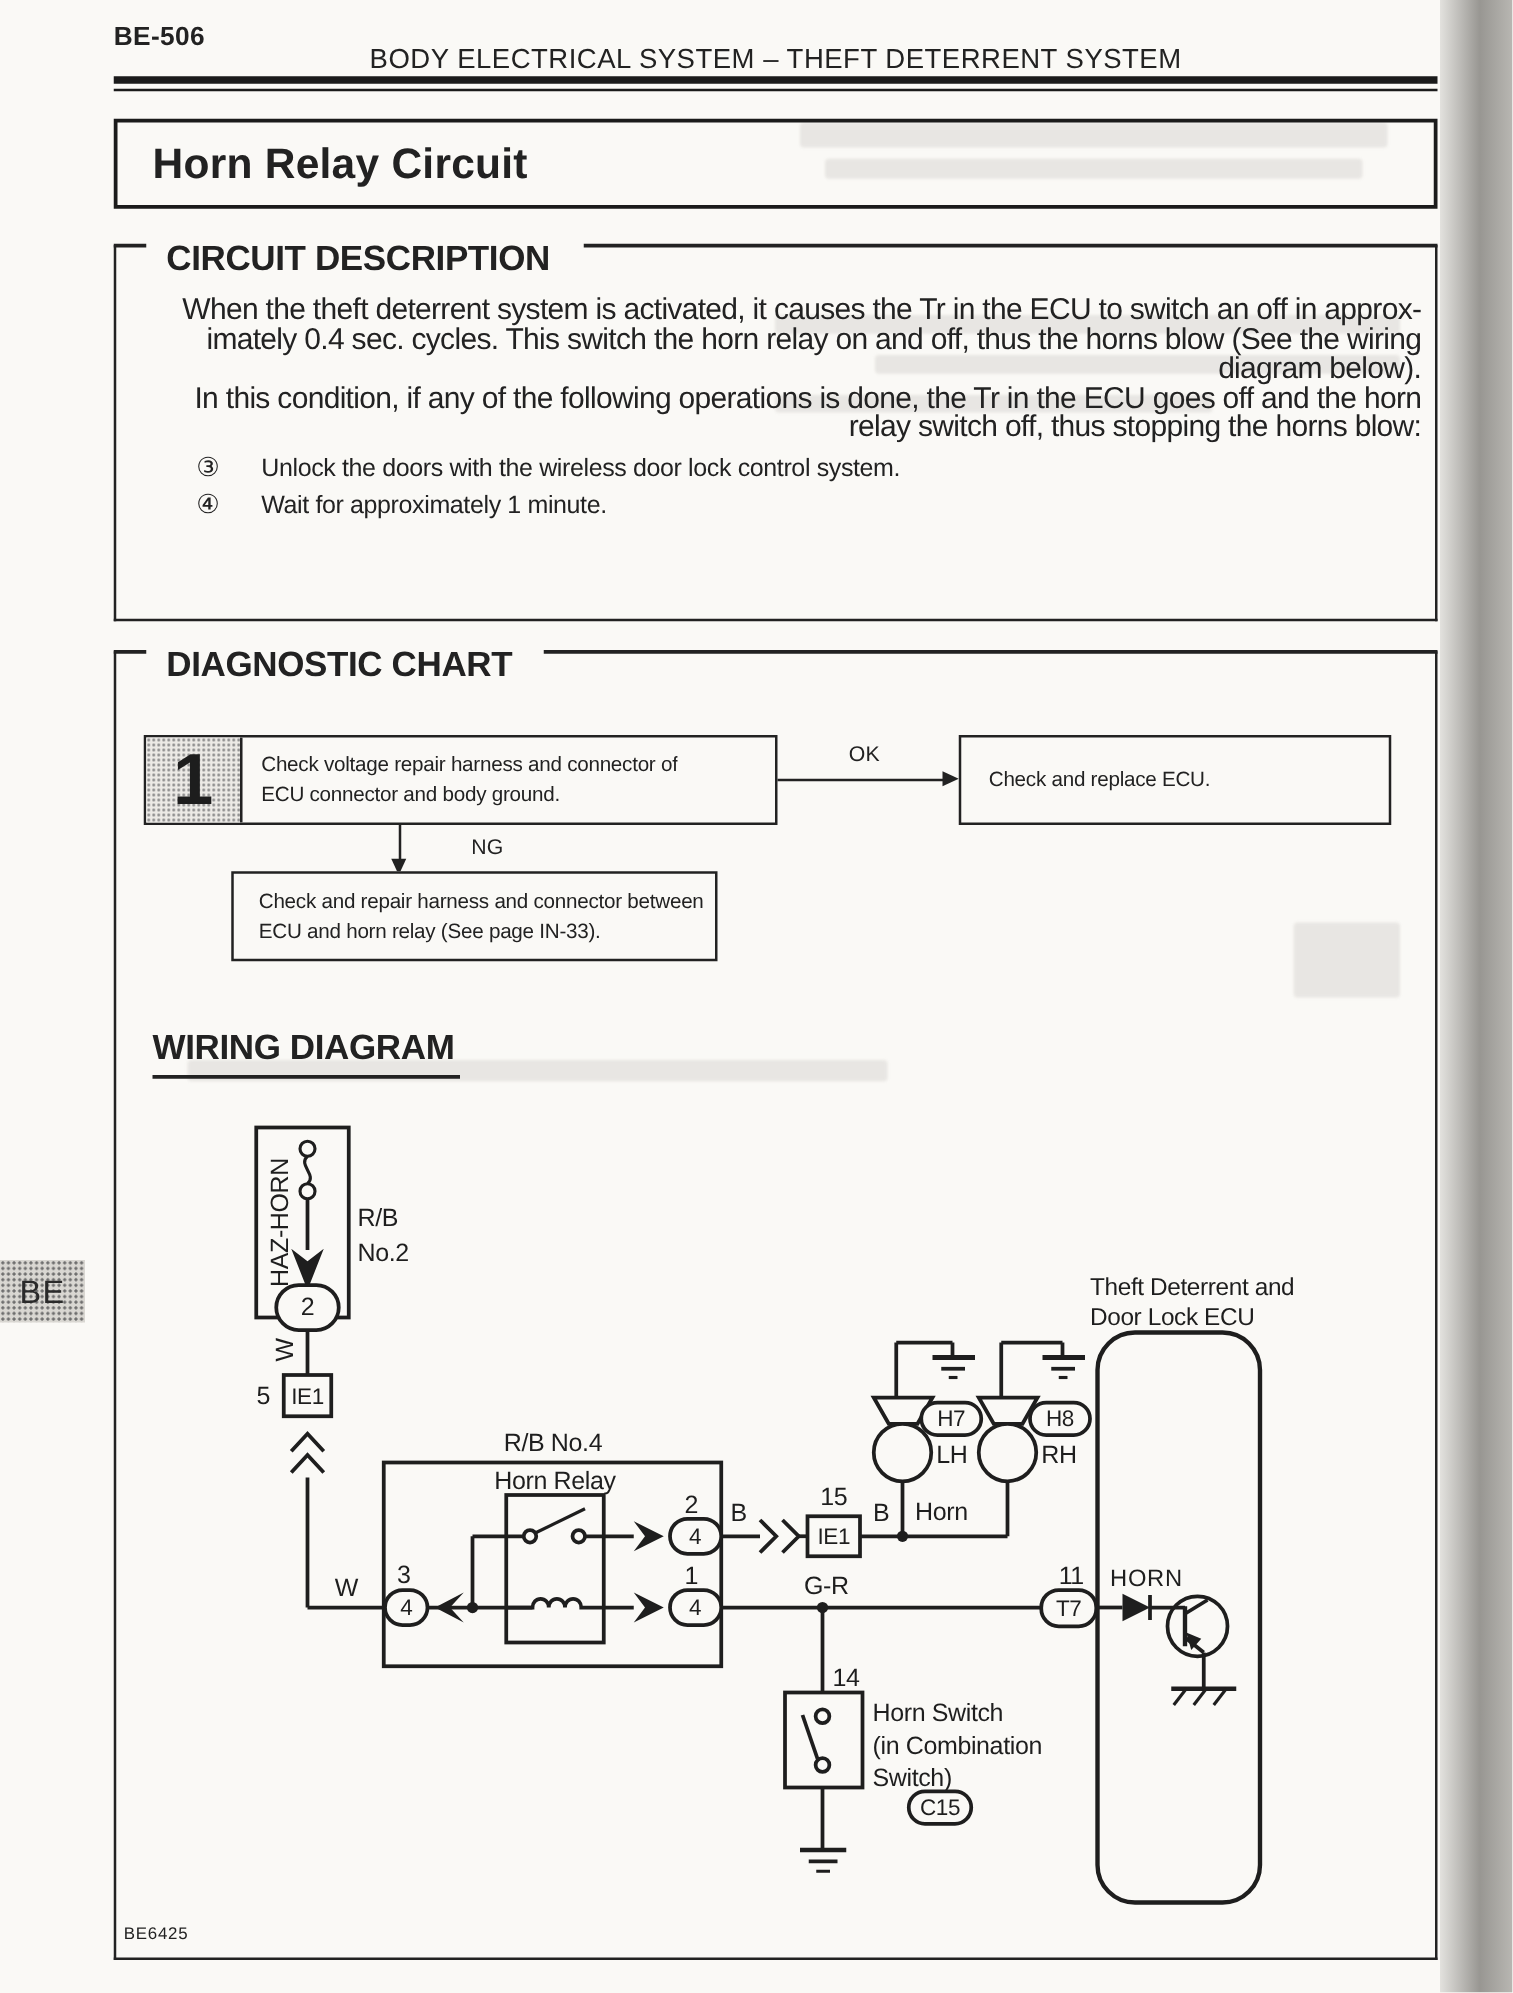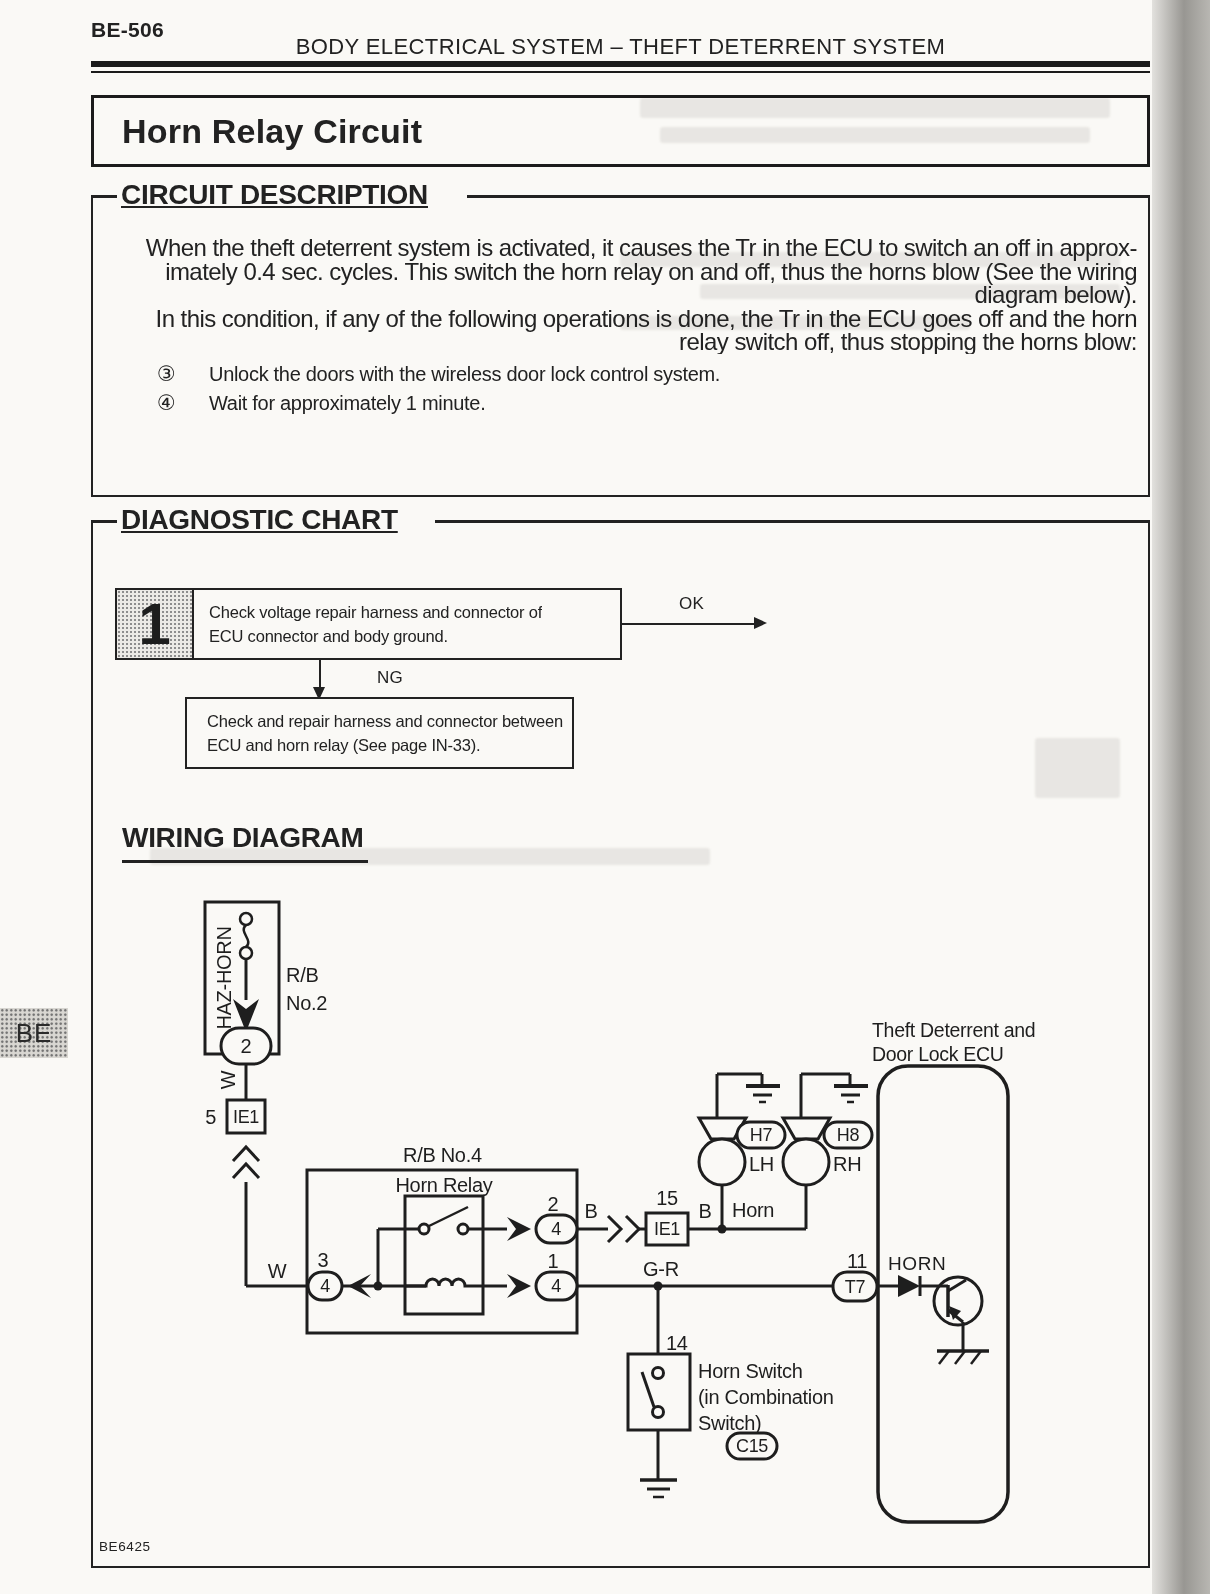--- a/index.html
+++ b/index.html
@@ -30,21 +30,21 @@
   .header-rule { position:absolute; left:91px; top:61px; width:1059px; height:12px;
     border-top:6px solid #1b1b1b; border-bottom:2px solid #1b1b1b; box-sizing:border-box; }
 
   .title-box { position:absolute; left:91px; top:95px; width:1059px; height:72px;
     border:3px solid #1b1b1b; box-sizing:border-box; display:flex; align-items:center; }
   .title-box h1 { margin:0 0 0 28px; font-size:34px; letter-spacing:0.2px; }
 
   
   .section { position:absolute; left:91px; width:1059px;
     border-left:2.5px solid #222; border-right:2.5px solid #222; border-bottom:2.5px solid #222; box-sizing:border-box; }
-  .sec-heading { position:absolute; top:-17px; left:28px; margin:0; font-size:28px; font-weight:bold; letter-spacing:-0.3px; white-space:nowrap;text-decoration:underline; }
+  .sec-heading { position:absolute; top:-17px; left:28px; margin:12px; font-size:28px; font-weight:bold; letter-spacing:-0.3px; white-space:nowrap; }
   .dash { position:absolute; top:-1.5px; height:0; border-top:3px solid #222; }
   .dash-left { left:-2px; width:26px; }
   .dash-right { right:-2px; }
 
   .para { position:absolute; left:22px; top:40px; width:1022px; font-size:24px; line-height:23.5px;
     letter-spacing:-0.55px; white-space:pre; overflow:hidden;text-align:right; }
   .ops { position:absolute; left:64px; top:166px; }
   .op-item { height:29px; font-size:20px; letter-spacing:-0.3px; white-space:nowrap; }
   .op-num { display:inline-block; width:52px; font-family:"DejaVu Sans", sans-serif; font-size:21px; }
 
@@ -137,20 +137,23 @@
   <h2 class="sec-heading">DIAGNOSTIC CHART</h2>
   <span class="dash dash-right" style="left:342px;"></span>
 
   <div class="flowbox step1">
     <div class="stepnum">1</div>
     <div class="steptext">Check voltage repair harness and connector of
 ECU connector and body ground.</div>
   </div>
   <div class="arrow-h"></div>
   <div class="flow-label ok-label">OK</div>
+  <div class="flowbox okbox">
+    <span>Check and replace ECU.</span>
+  </div>
   <div class="arrow-v"></div>
   <div class="flow-label ng-label">NG</div>
   <div class="flowbox ngbox">
     <span style="white-space:pre;">Check and repair harness and connector between
 ECU and horn relay (See page IN-33).</span>
   </div>
 
   <h2 class="wiring-heading">WIRING DIAGRAM</h2>
   <div class="fig-code">BE6425</div>
 </section>

